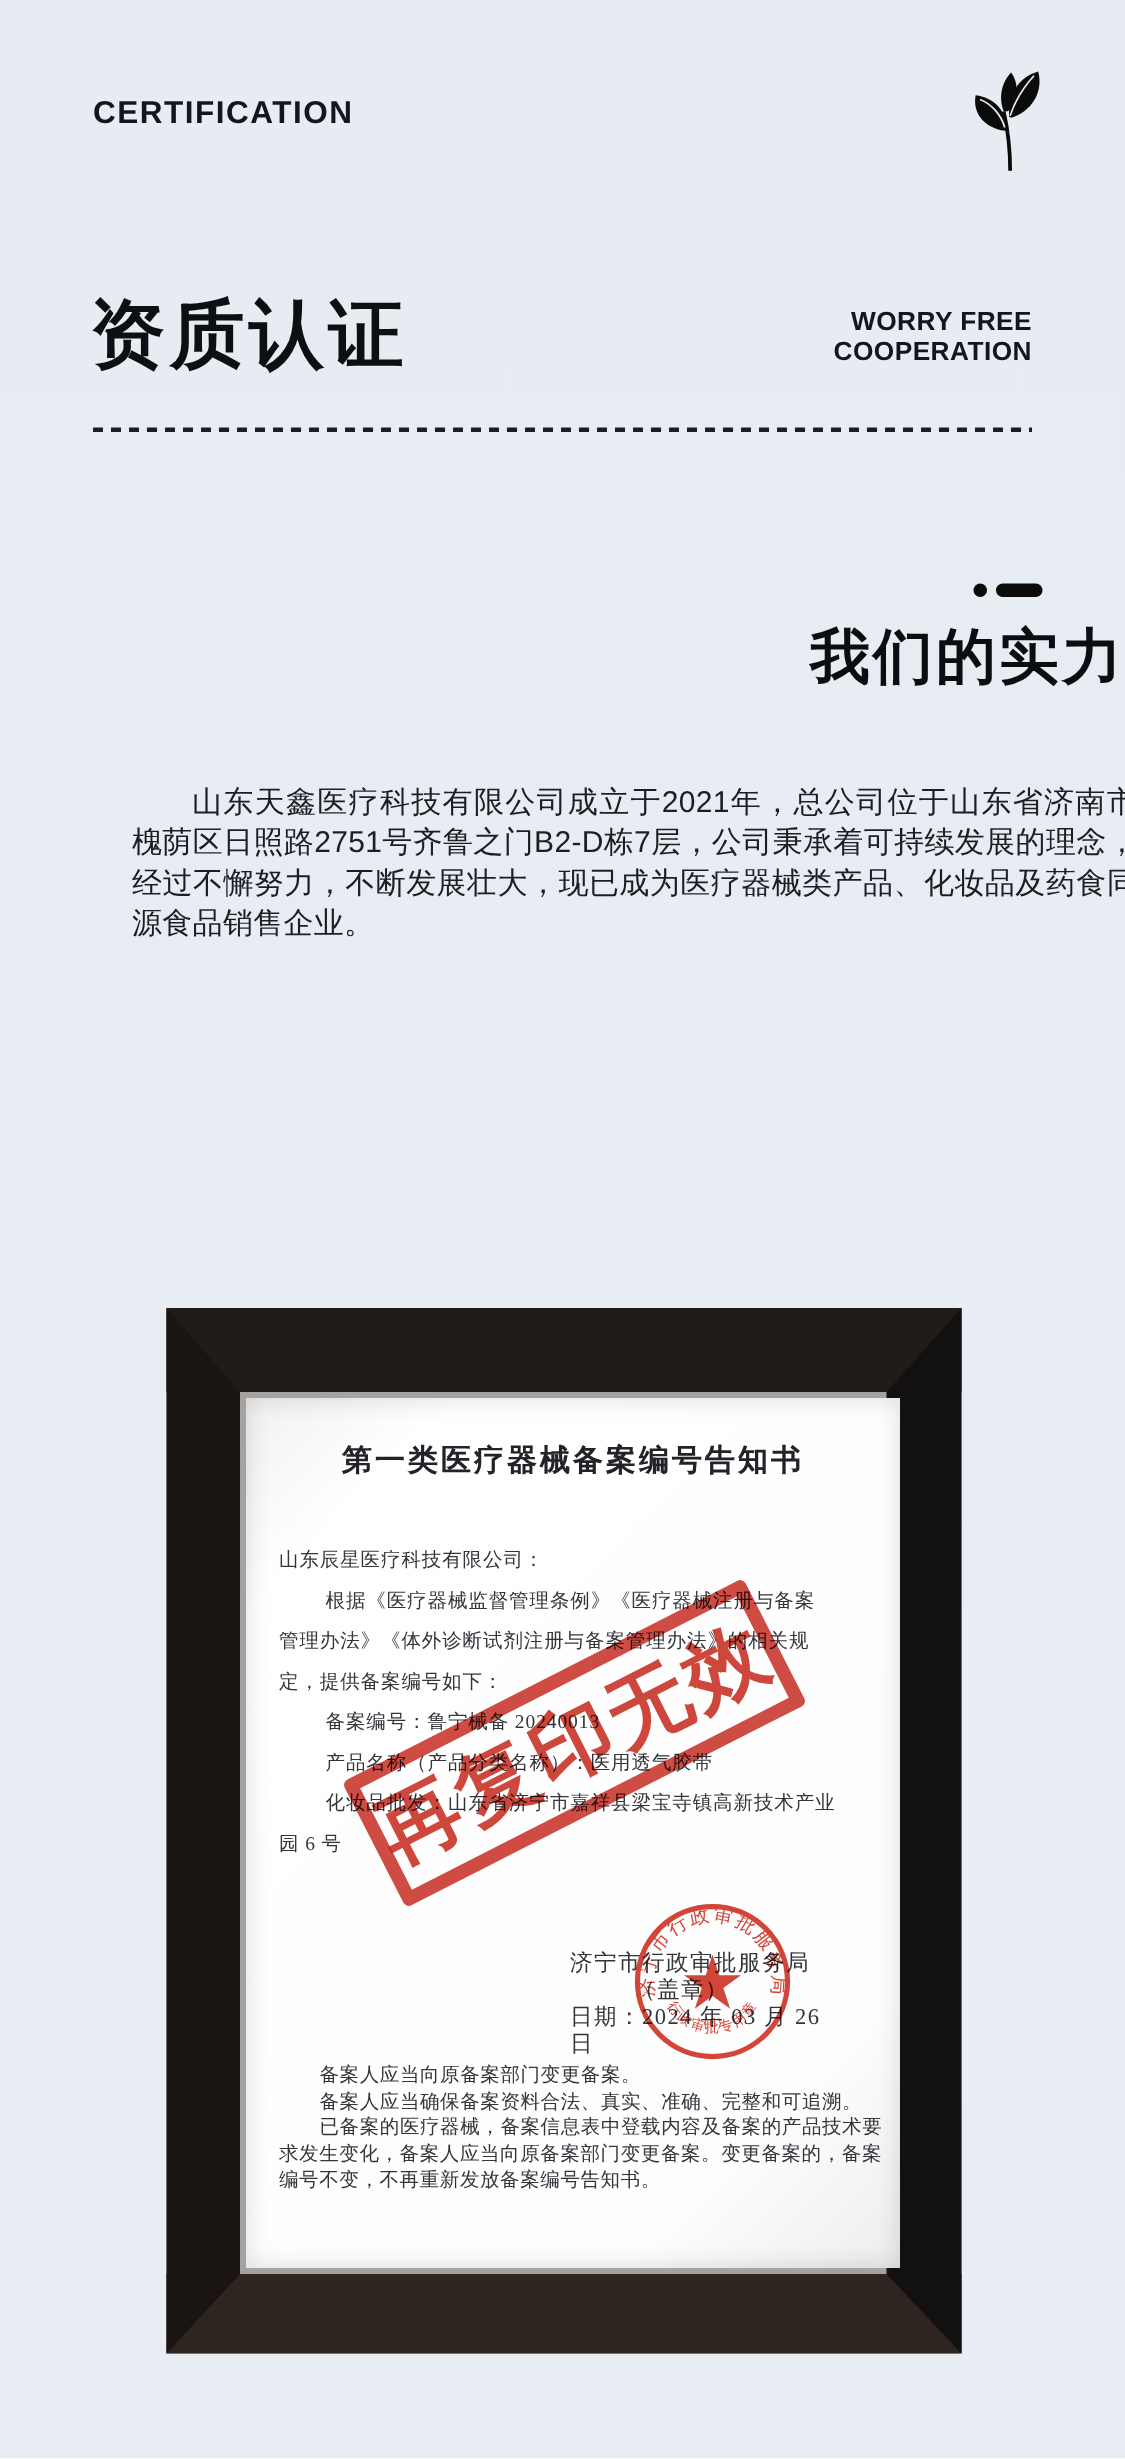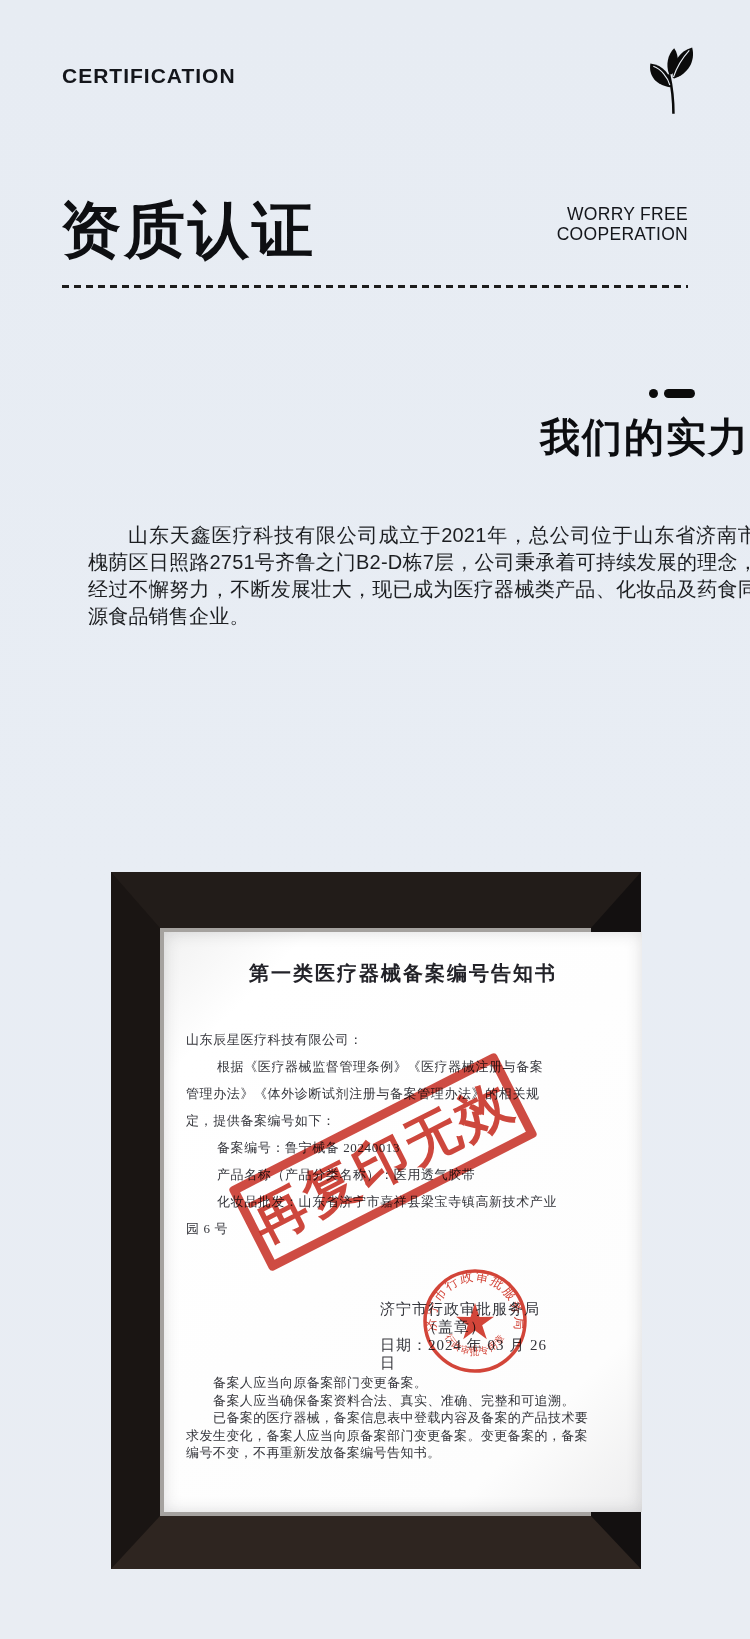--- a/index.html
+++ b/index.html
@@ -4,24 +4,24 @@
 <style>
   html,body{margin:0;padding:0;}
   body{font-family:"Liberation Sans",sans-serif;}
   .page{position:relative;width:750px;height:1639px;overflow:hidden;
         background:linear-gradient(180deg,#e7ecf3 0%,#e8edf4 55%,#e9edf3 100%);}
 
   
   .kicker{position:absolute;left:62px;top:64px;font-size:21px;font-weight:bold;
           letter-spacing:1px;color:#14161b;}
   .leaf{position:absolute;left:636px;top:44px;width:72px;height:72px;}
-  .big-title{position:absolute;left:60px;top:190px;font-size:61px;font-weight:bold;
+  .big-title{position:absolute;left:60px;top:190px;font-size:50px;font-weight:bold;
              letter-spacing:3px;color:#0e0f12;}
   .tagline{position:absolute;right:62px;top:204px;text-align:right;font-size:17.5px;
-           font-weight:normal;line-height:20px;color:#14161b;letter-spacing:0.3px;}
+           font-weight:bold;line-height:20px;color:#14161b;letter-spacing:0.3px;}
   .dashes{position:absolute;left:62px;top:285px;width:626px;height:3px;
           background:repeating-linear-gradient(90deg,#1d1d1d 0 7px,transparent 7px 12px);}
 
   
   .dotdash{position:absolute;left:649px;top:389px;display:flex;align-items:center;}
   .dotdash .dot{width:9px;height:9px;border-radius:50%;background:#0b0b0b;}
   .dotdash .bar{width:31px;height:9px;border-radius:5px;background:#0b0b0b;margin-left:6px;}
   .section-heading{position:absolute;left:0;top:410px;width:100%;text-align:right;
                    font-size:40px;font-weight:bold;letter-spacing:2px;color:#0c0d10;}
   .para{position:absolute;left:40px;width:670px;font-size:20px;line-height:27px;
@@ -29,21 +29,21 @@
   .para1{top:502px;}
   .para2{top:627px;}
 
   
   .frame{position:absolute;left:111px;top:872px;width:530px;height:697px;box-sizing:border-box;
          border-style:solid;border-width:56px 50px 53px 49px;
          border-color:#221c19 #131010 #2e2520 #1a1513;background:#a5a29f;}
   .paper{position:absolute;left:164px;top:932px;width:436px;height:580px;
          background:linear-gradient(135deg,#f1f1f1 0%,#ffffff 14%,#fdfdfd 82%,#ededee 100%);
          box-shadow:inset 0 0 16px rgba(40,40,45,0.16);
-         font-family:"Liberation Serif",serif;color:#34353b;padding-left:42px;}
+         font-family:"Liberation Serif",serif;color:#34353b;}
   .cert-title{position:absolute;left:0;top:28px;width:100%;text-align:center;font-size:20px;
               font-weight:bold;letter-spacing:2px;color:#222228;}
   .cert-body{position:absolute;left:22px;top:94px;width:382px;}
   .cert-body p{margin:0;font-size:13px;line-height:27px;letter-spacing:0.6px;white-space:nowrap;}
   .cert-body p.indent{text-indent:31px;}
   .cert-sign{position:absolute;left:216px;top:368px;width:180px;font-size:15px;
              line-height:18px;letter-spacing:1px;}
   .cert-sign p{margin:0;}
   .cert-sign .seal-note{padding-left:42px;}
   .cert-notes{position:absolute;left:22px;top:442px;width:382px;}

